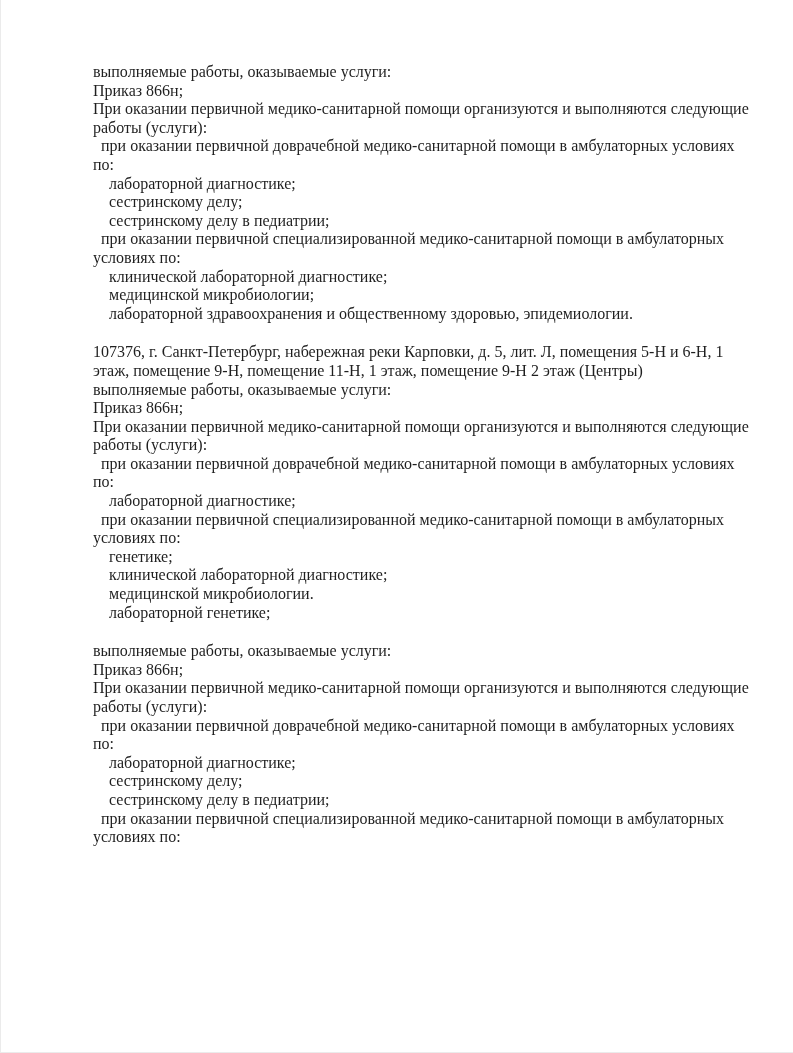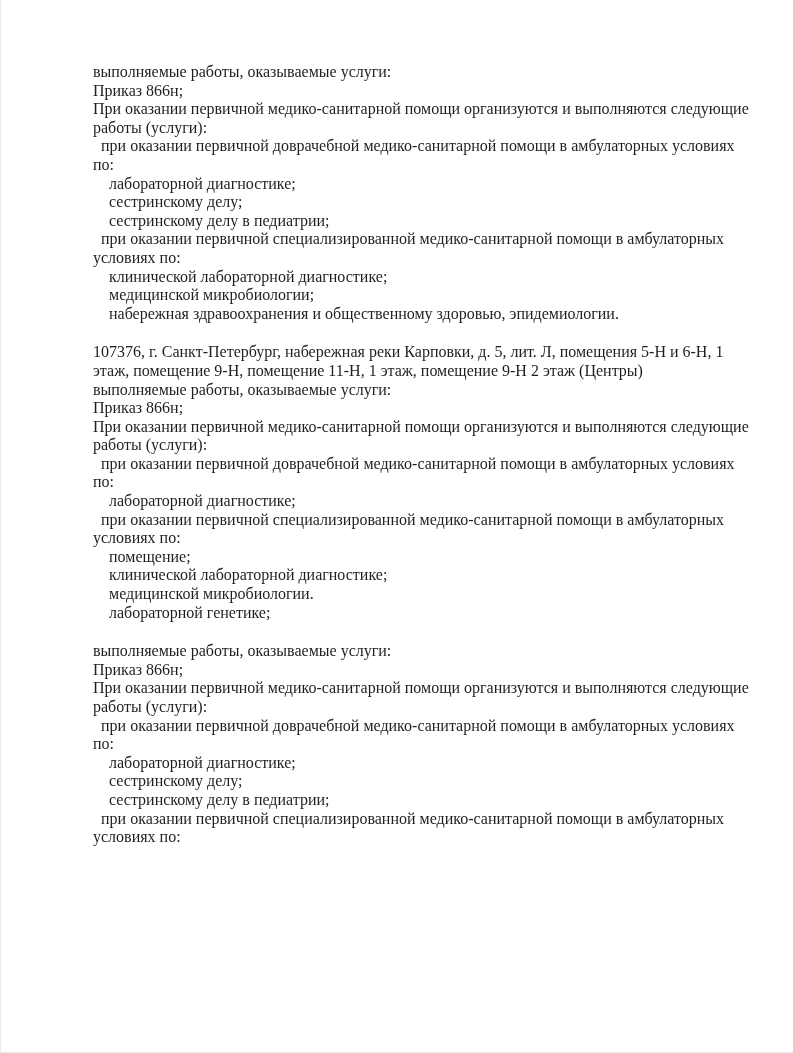--- a/index.html
+++ b/index.html
@@ -44,35 +44,35 @@
       <div class="line">работы (услуги):</div>
       <div class="line">  при оказании первичной доврачебной медико-санитарной помощи в амбулаторных условиях</div>
       <div class="line">по:</div>
       <div class="line">    лабораторной диагностике;</div>
       <div class="line">    сестринскому делу;</div>
       <div class="line">    сестринскому делу в педиатрии;</div>
       <div class="line">  при оказании первичной специализированной медико-санитарной помощи в амбулаторных</div>
       <div class="line">условиях по:</div>
       <div class="line">    клинической лабораторной диагностике;</div>
       <div class="line">    медицинской микробиологии;</div>
-      <div class="line">    набережная здравоохранения и общественному здоровью, эпидемиологии.</div>
+      <div class="line">    лабораторной здравоохранения и общественному здоровью, эпидемиологии.</div>
     </div>
     <div class="section">
       <div class="line">107376, г. Санкт-Петербург, набережная реки Карповки, д. 5, лит. Л, помещения 5-Н и 6-Н, 1</div>
       <div class="line">этаж, помещение 9-Н, помещение 11-Н, 1 этаж, помещение 9-Н 2 этаж (Центры)</div>
       <div class="line">выполняемые работы, оказываемые услуги:</div>
       <div class="line">Приказ 866н;</div>
       <div class="line">При оказании первичной медико-санитарной помощи организуются и выполняются следующие</div>
       <div class="line">работы (услуги):</div>
       <div class="line">  при оказании первичной доврачебной медико-санитарной помощи в амбулаторных условиях</div>
       <div class="line">по:</div>
       <div class="line">    лабораторной диагностике;</div>
       <div class="line">  при оказании первичной специализированной медико-санитарной помощи в амбулаторных</div>
       <div class="line">условиях по:</div>
-      <div class="line">    помещение;</div>
+      <div class="line">    генетике;</div>
       <div class="line">    клинической лабораторной диагностике;</div>
       <div class="line">    медицинской микробиологии.</div>
       <div class="line">    лабораторной генетике;</div>
     </div>
     <div class="section">
       <div class="line">выполняемые работы, оказываемые услуги:</div>
       <div class="line">Приказ 866н;</div>
       <div class="line">При оказании первичной медико-санитарной помощи организуются и выполняются следующие</div>
       <div class="line">работы (услуги):</div>
       <div class="line">  при оказании первичной доврачебной медико-санитарной помощи в амбулаторных условиях</div>

